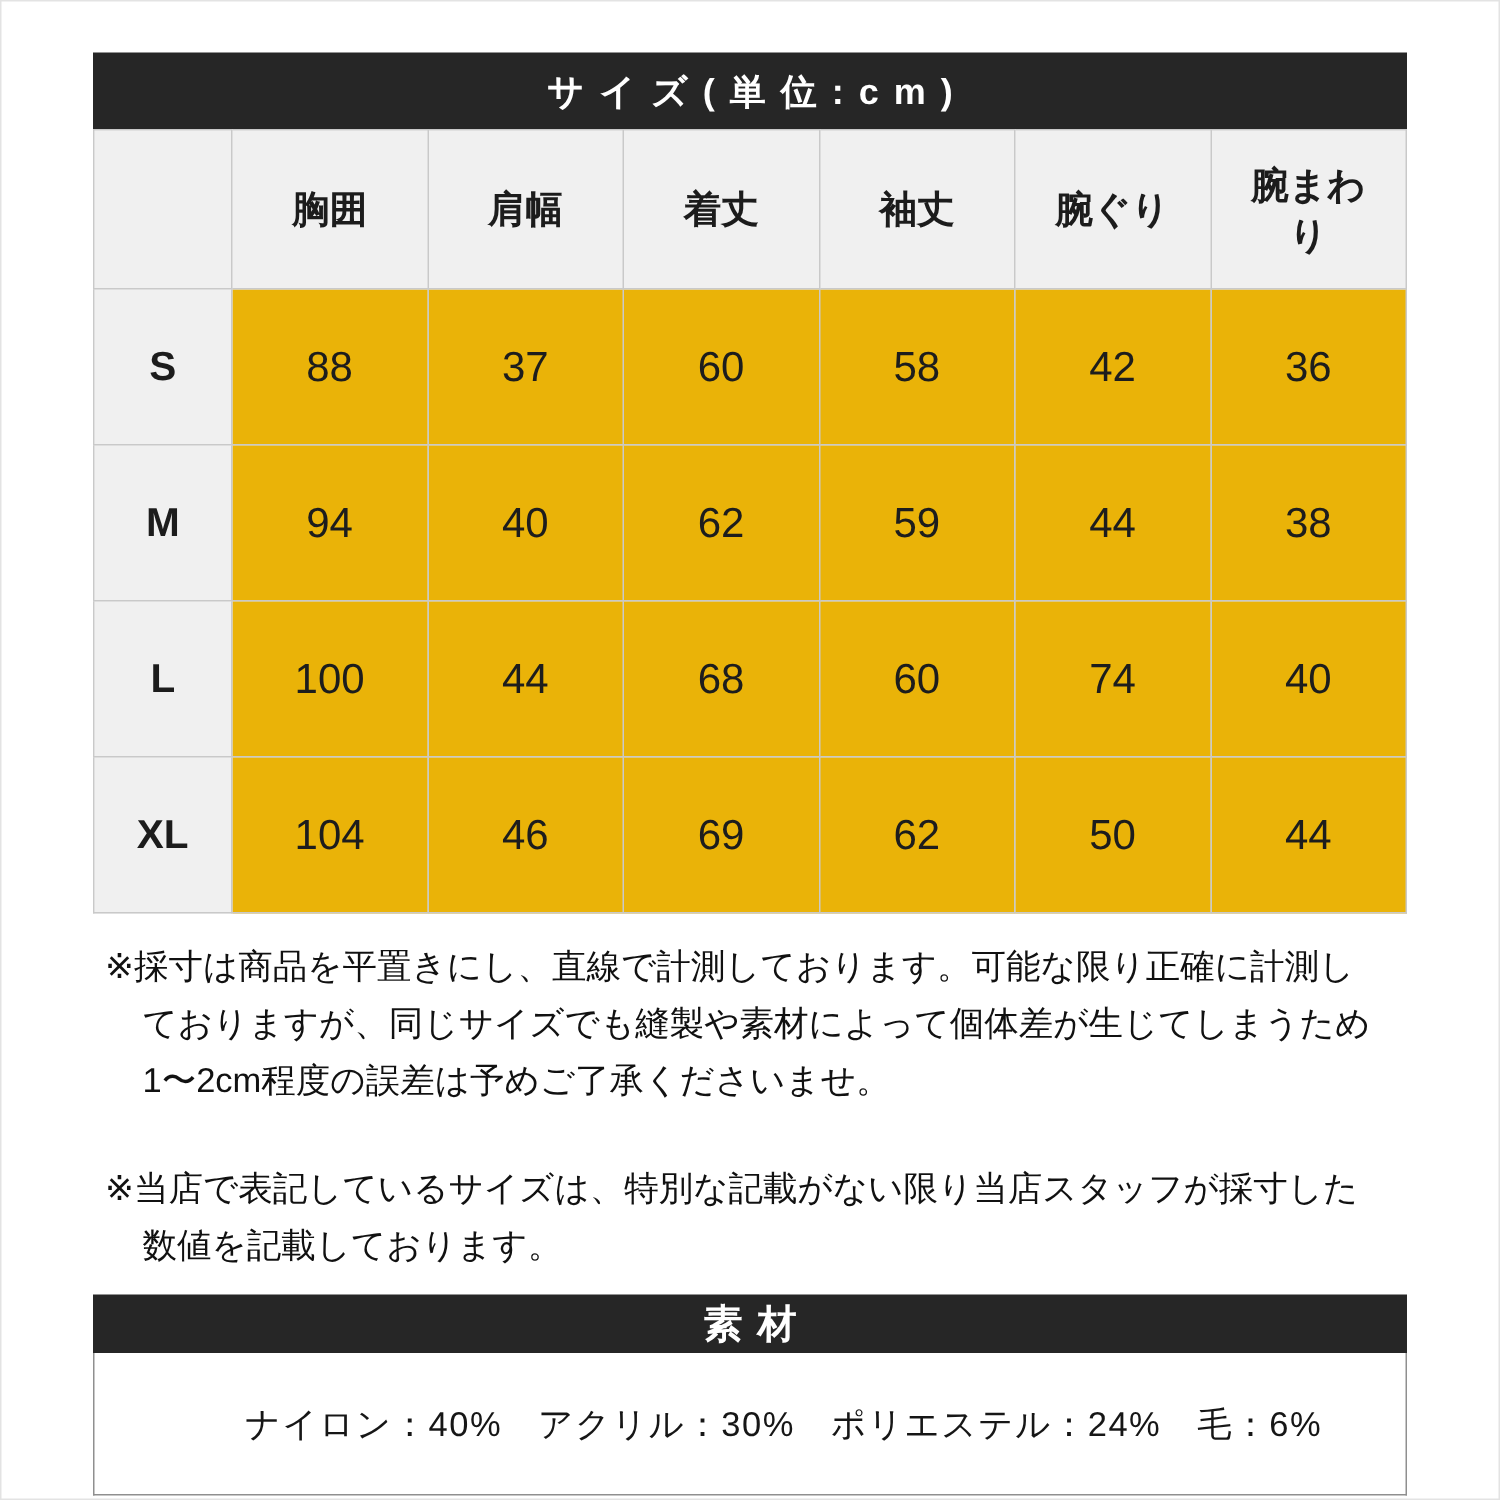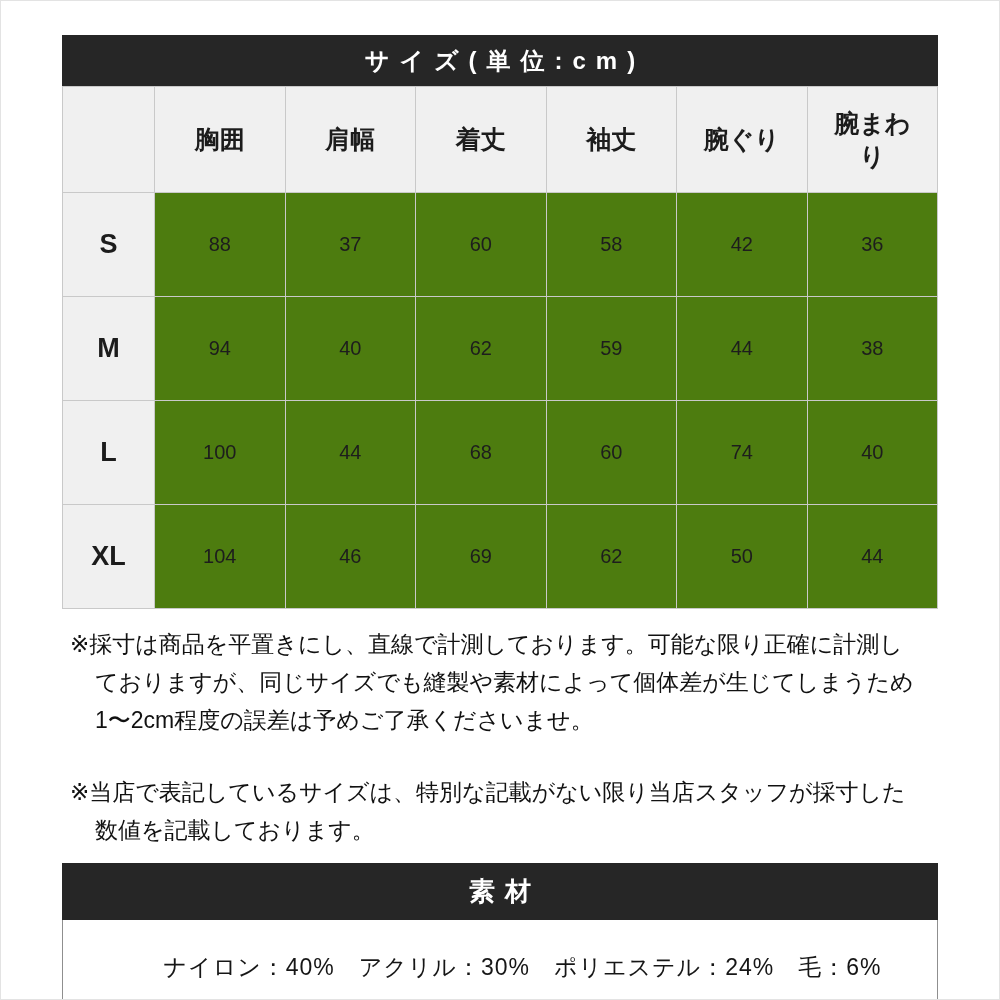--- a/index.html
+++ b/index.html
@@ -10,34 +10,34 @@
   }
   .content{width:876px;margin:0 auto;padding-top:34px;}
 
   
   .bar{
     background:#262626;color:#ffffff;display:flex;align-items:center;justify-content:center;
     font-weight:bold;
   }
   .bar-title{letter-spacing:10px;text-indent:10px;white-space:nowrap;}
   .size-bar{height:51px;font-size:24px;}
-  .panel-bar{height:57px;font-size:26px;}
+  .panel-bar{height:39px;font-size:26px;}
 
   
   table.size-table{
     width:876px;border-collapse:collapse;table-layout:fixed;
     border:1px solid #8f8f8f;
   }
   table.size-table col.first{width:92px;}
   table.size-table th,table.size-table td{
     border:1px solid #c9c9c9;text-align:center;vertical-align:middle;padding:18px;
   }
   table.size-table thead th{height:69px;background:#f0f0f0;font-size:25px;font-weight:bold;}
   table.size-table tbody th{height:67px;background:#f0f0f0;font-size:27px;font-weight:bold;}
-  table.size-table tbody td{height:67px;background:#4d7c0f;font-size:20px;font-weight:400;color:#1d1d1d;margin-top:12px;}
+  table.size-table tbody td{height:67px;background:#eab308;font-size:28px;font-weight:400;color:#1d1d1d;margin-top:12px;}
 
   
   .note{margin:16px 0 0 8px;font-size:23px;line-height:38px;color:#111;}
   .note.second{margin-top:34px;}
   .note .note-line{display:block;}
   .note .note-line:not(:first-child){margin-left:25px;}
 
   
   .panel{margin-top:14px;}
   .panel.care{margin-top:22px;}

